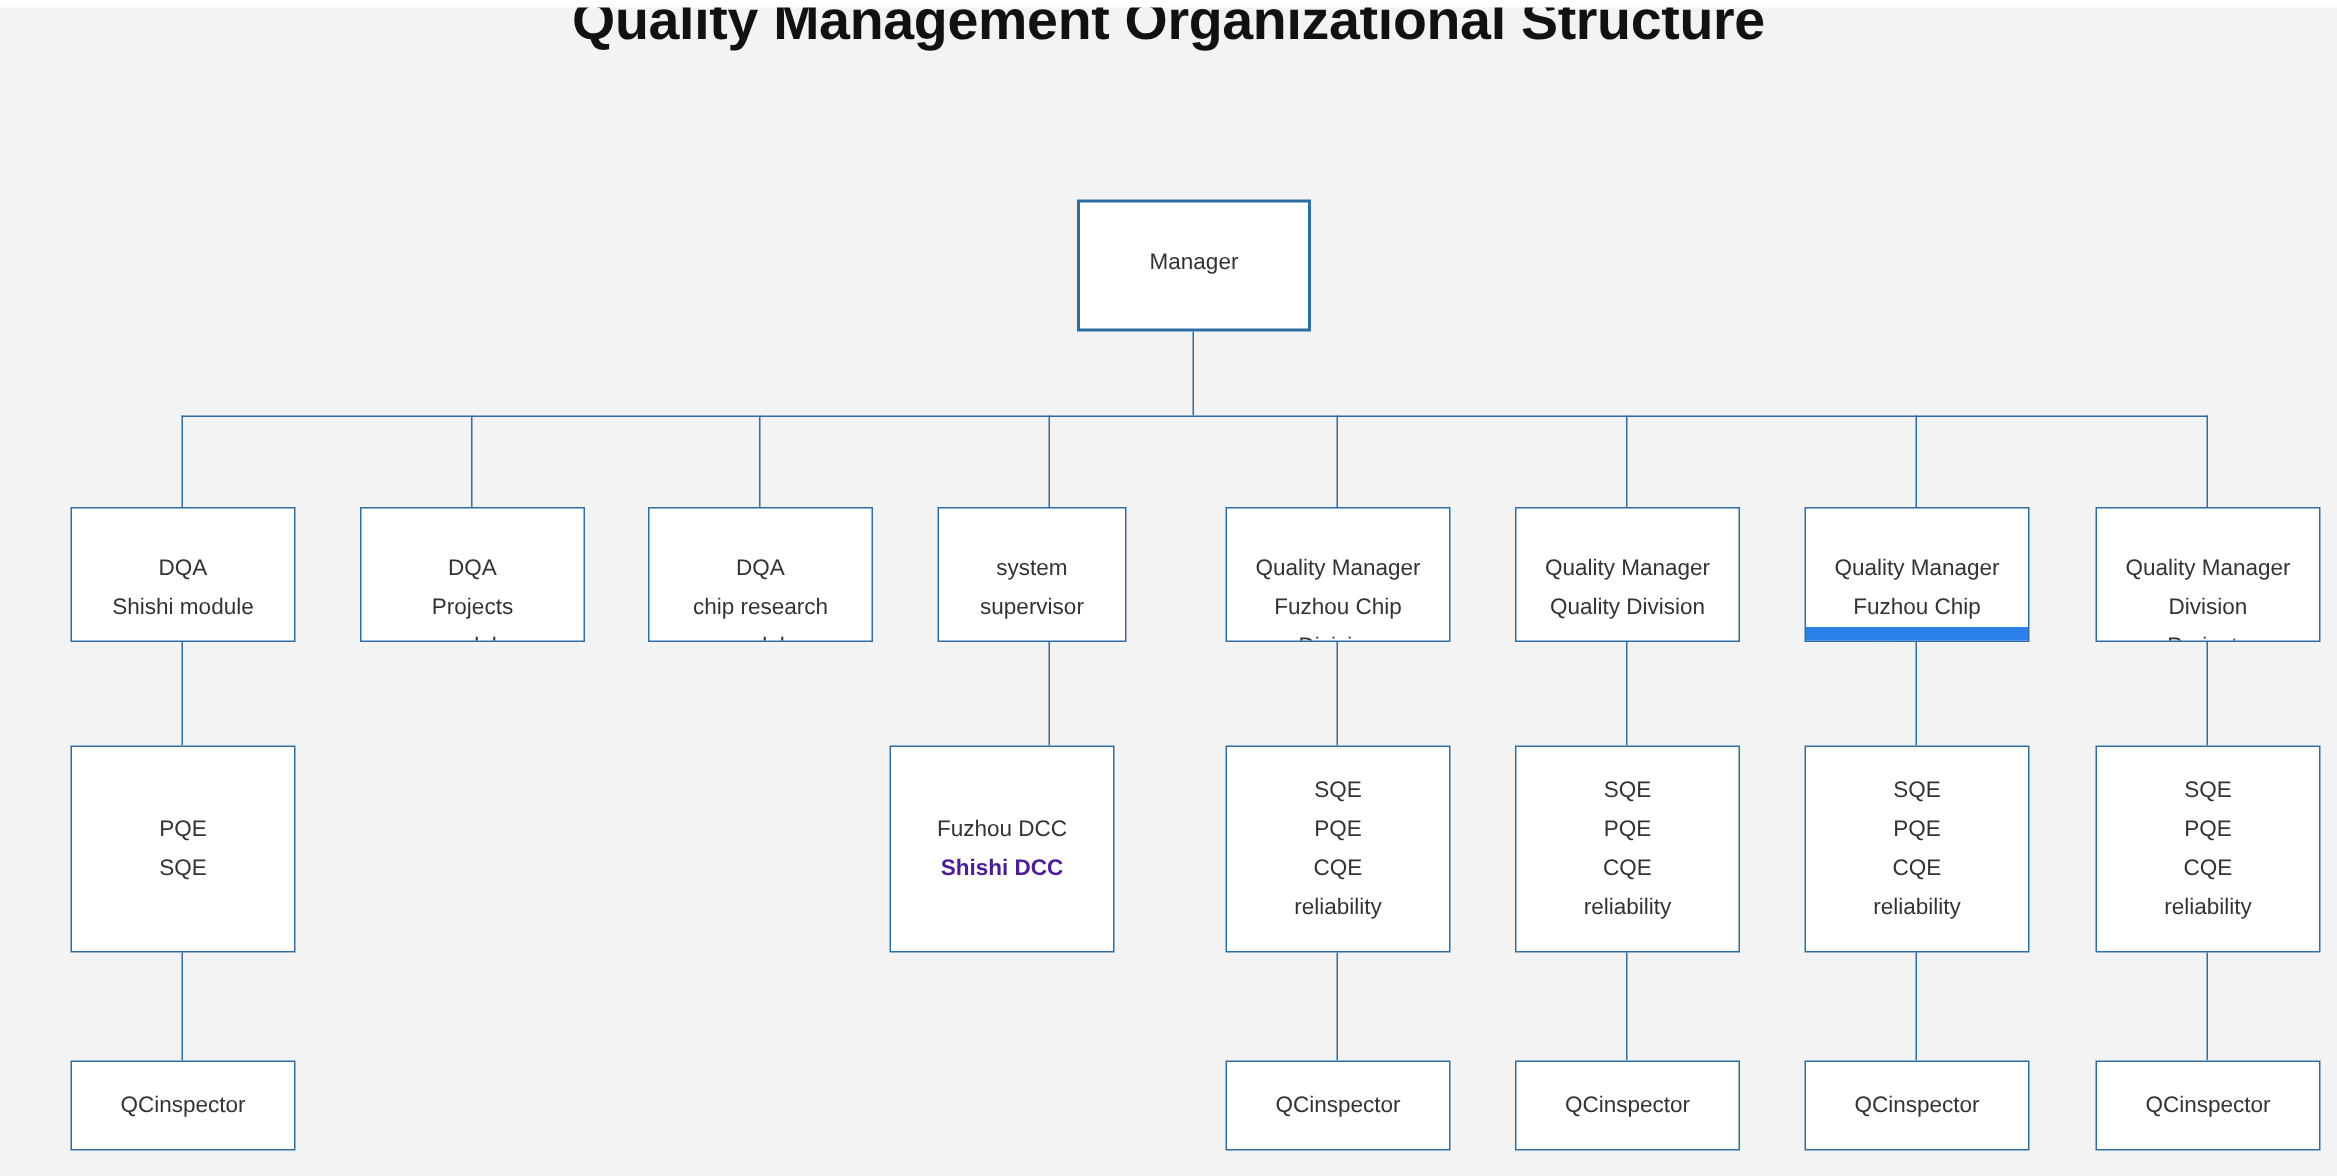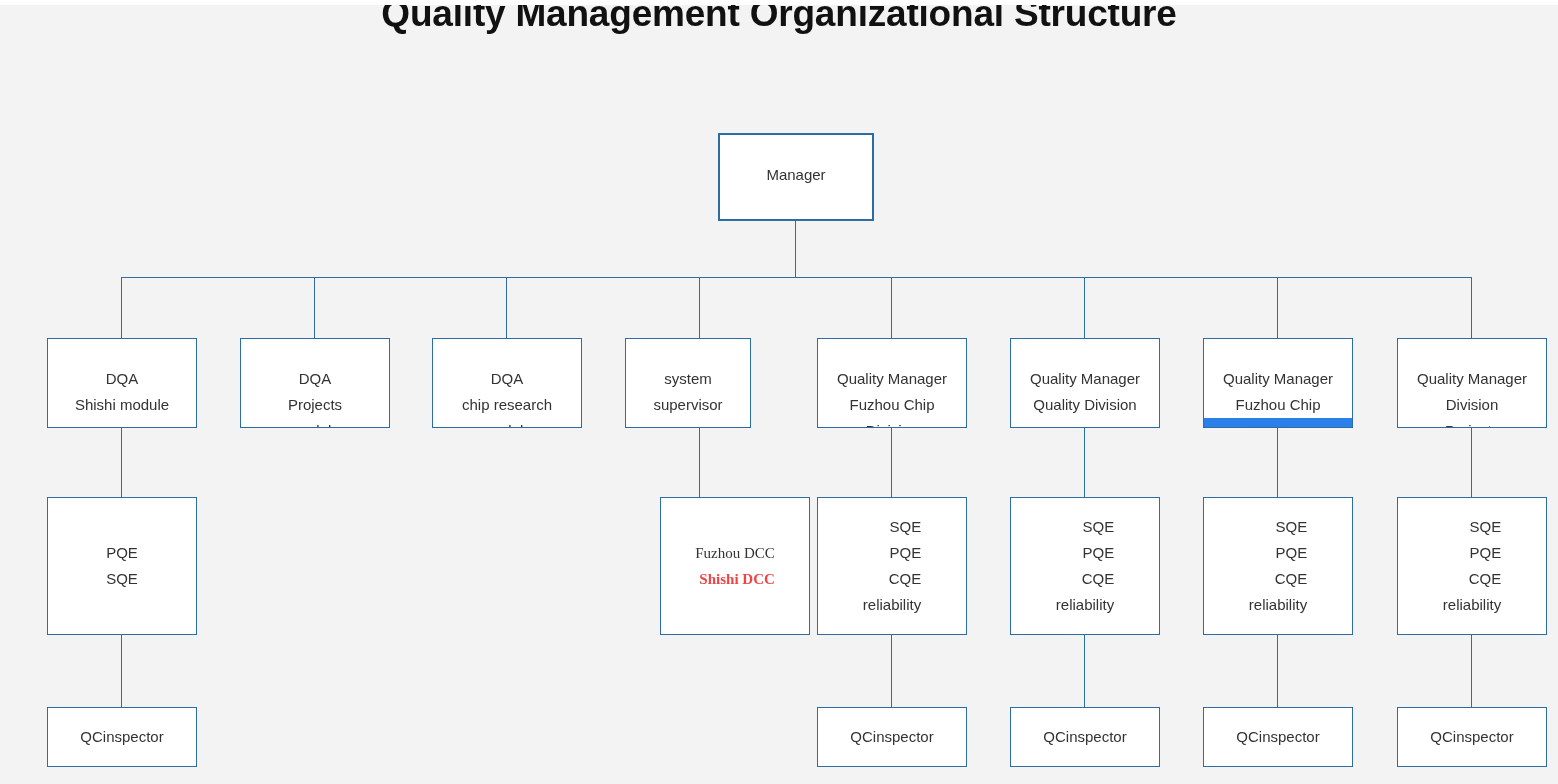--- a/index.html
+++ b/index.html
@@ -73,25 +73,24 @@
     white-space: nowrap;
   }
 
   
   .anchor-top .lines { padding-top: 27px; }
   
   .anchor-mid {
     display: flex;
     align-items: center;
     justify-content: center;
-    text-align: right;
   }
 
   .manager-box { border-width: 2px; }
-  .bold-line { font-weight: bold; color: #ef4444; }
+  .bold-line { font-weight: bold; color: #4c1d95; }
 
   .sel {
     background: #2a7fe8;
     color: #2a7fe8;
   }
 </style>
 </head>
 <body>
 
 <div id="canvas">
@@ -148,21 +147,21 @@
   </div>
 
   <div class="vline" style="left:699px; top:272px; height:61px;"></div>
   <div class="node anchor-top" style="left:625px; top:333px; width:126px; height:90px;">
     <span class="lines">
       <span class="ln">system</span>
       <span class="ln">supervisor</span>
     </span>
   </div>
   <div class="vline" style="left:699px; top:423px; height:69px;"></div>
-  <div class="node anchor-mid" style="left:660px; top:492px; width:150px; height:138px;font-family:Liberation Serif, serif;">
+  <div class="node anchor-mid" style="left:593px; top:492px; width:150px; height:138px;">
     <span class="lines">
       <span class="ln">Fuzhou DCC</span>
       <span class="ln bold-line">Shishi DCC</span>
     </span>
   </div>
 
   <div class="vline" style="left:891px; top:272px; height:61px;"></div>
   <div class="node anchor-top" style="left:817px; top:333px; width:150px; height:90px;">
     <span class="lines">
       <span class="ln">Quality Manager</span>

